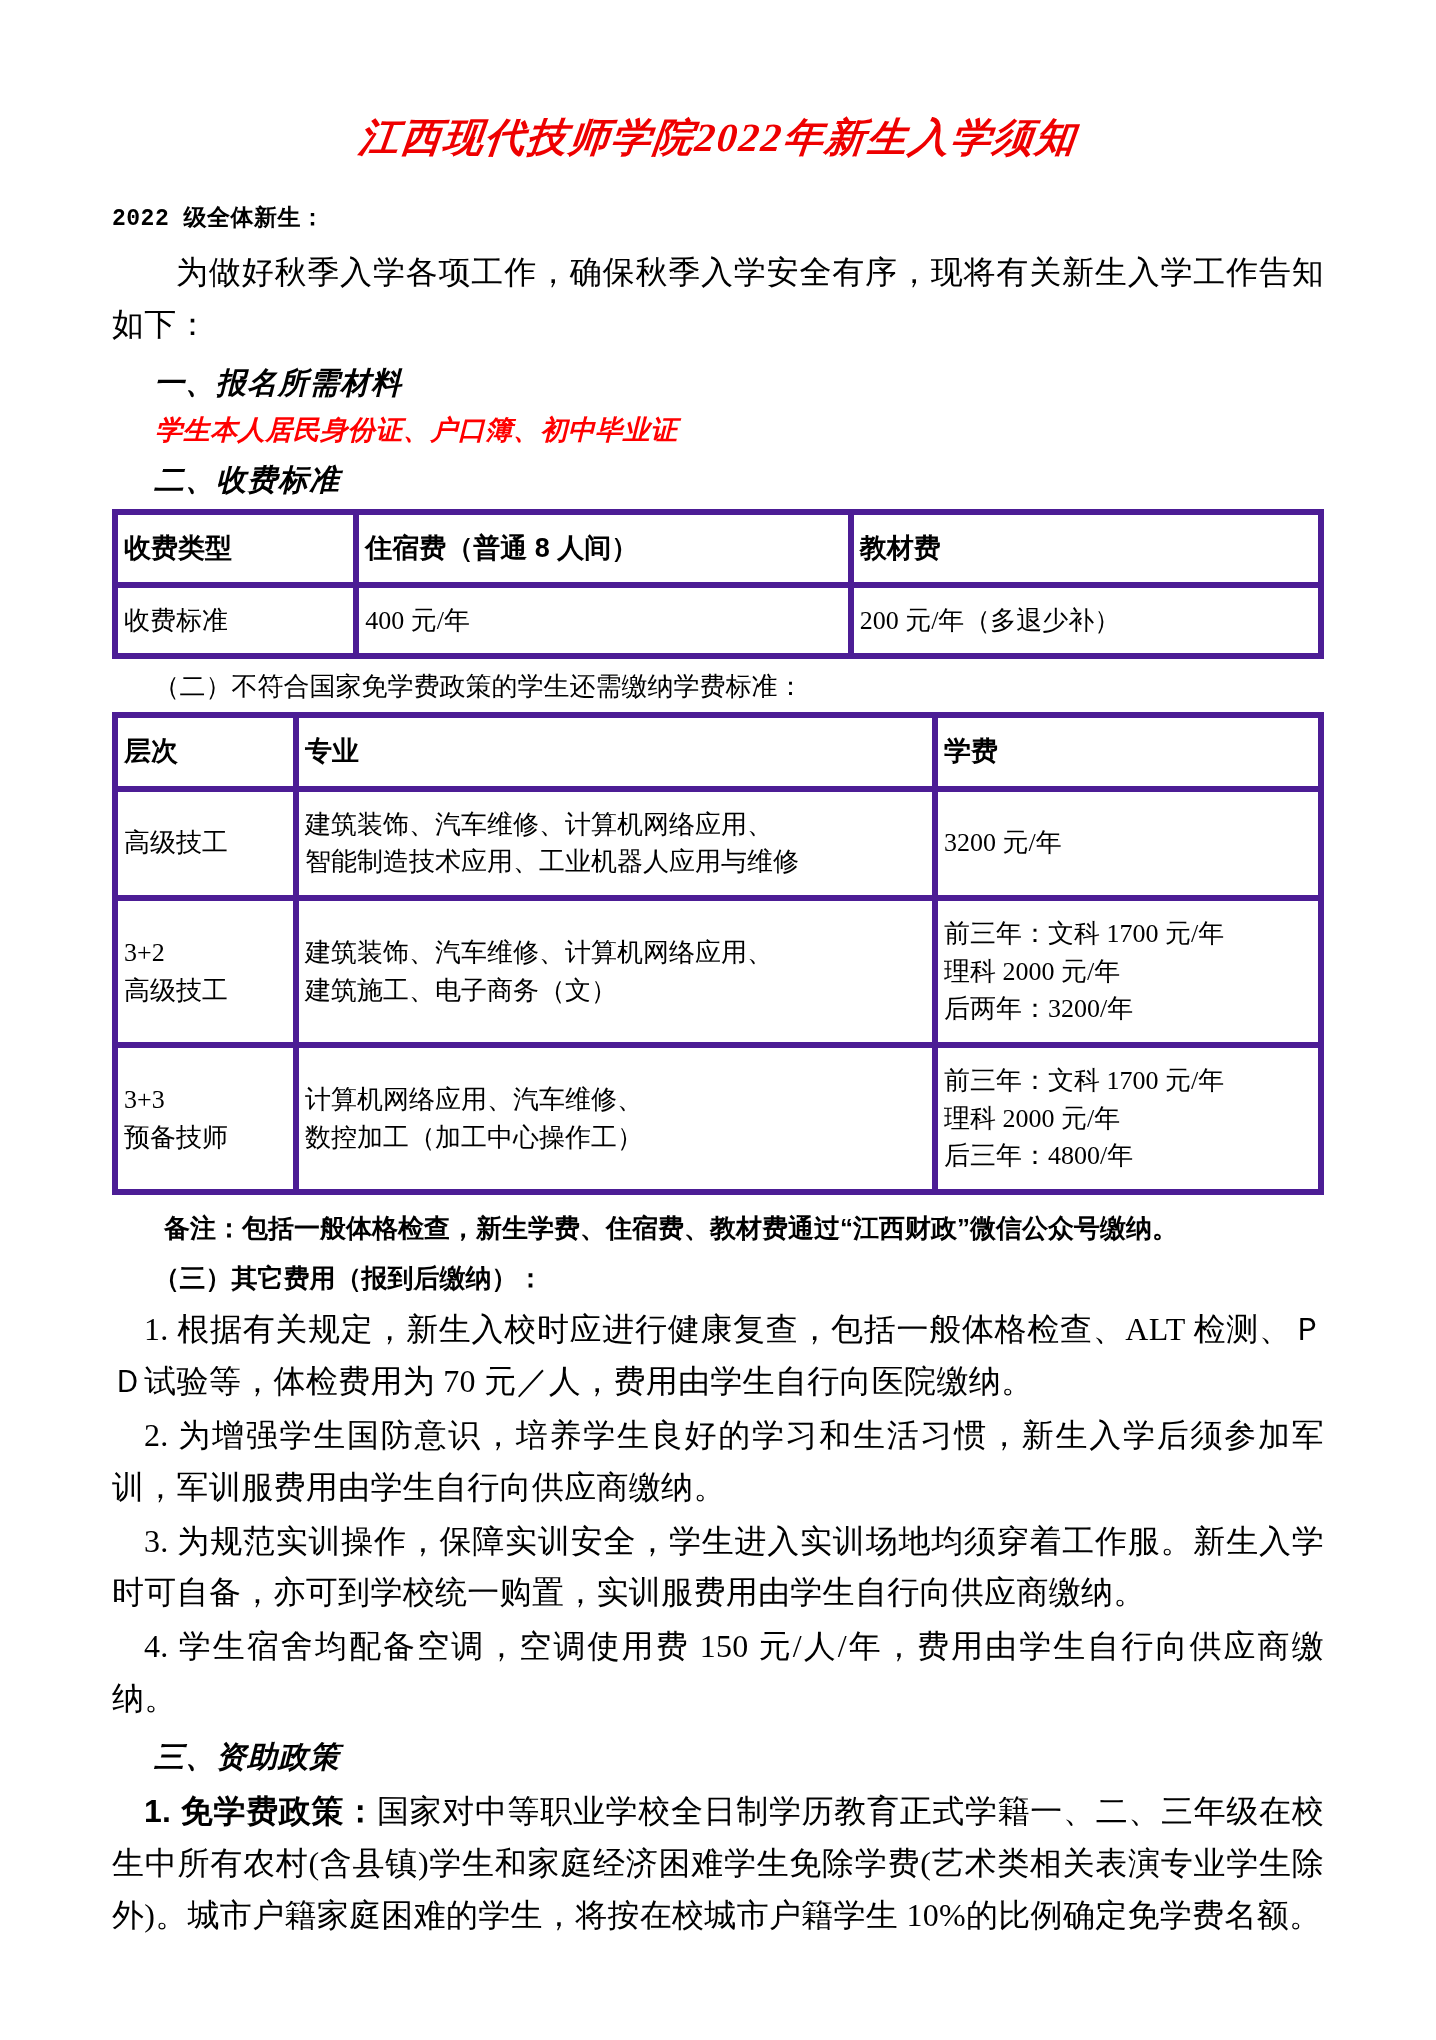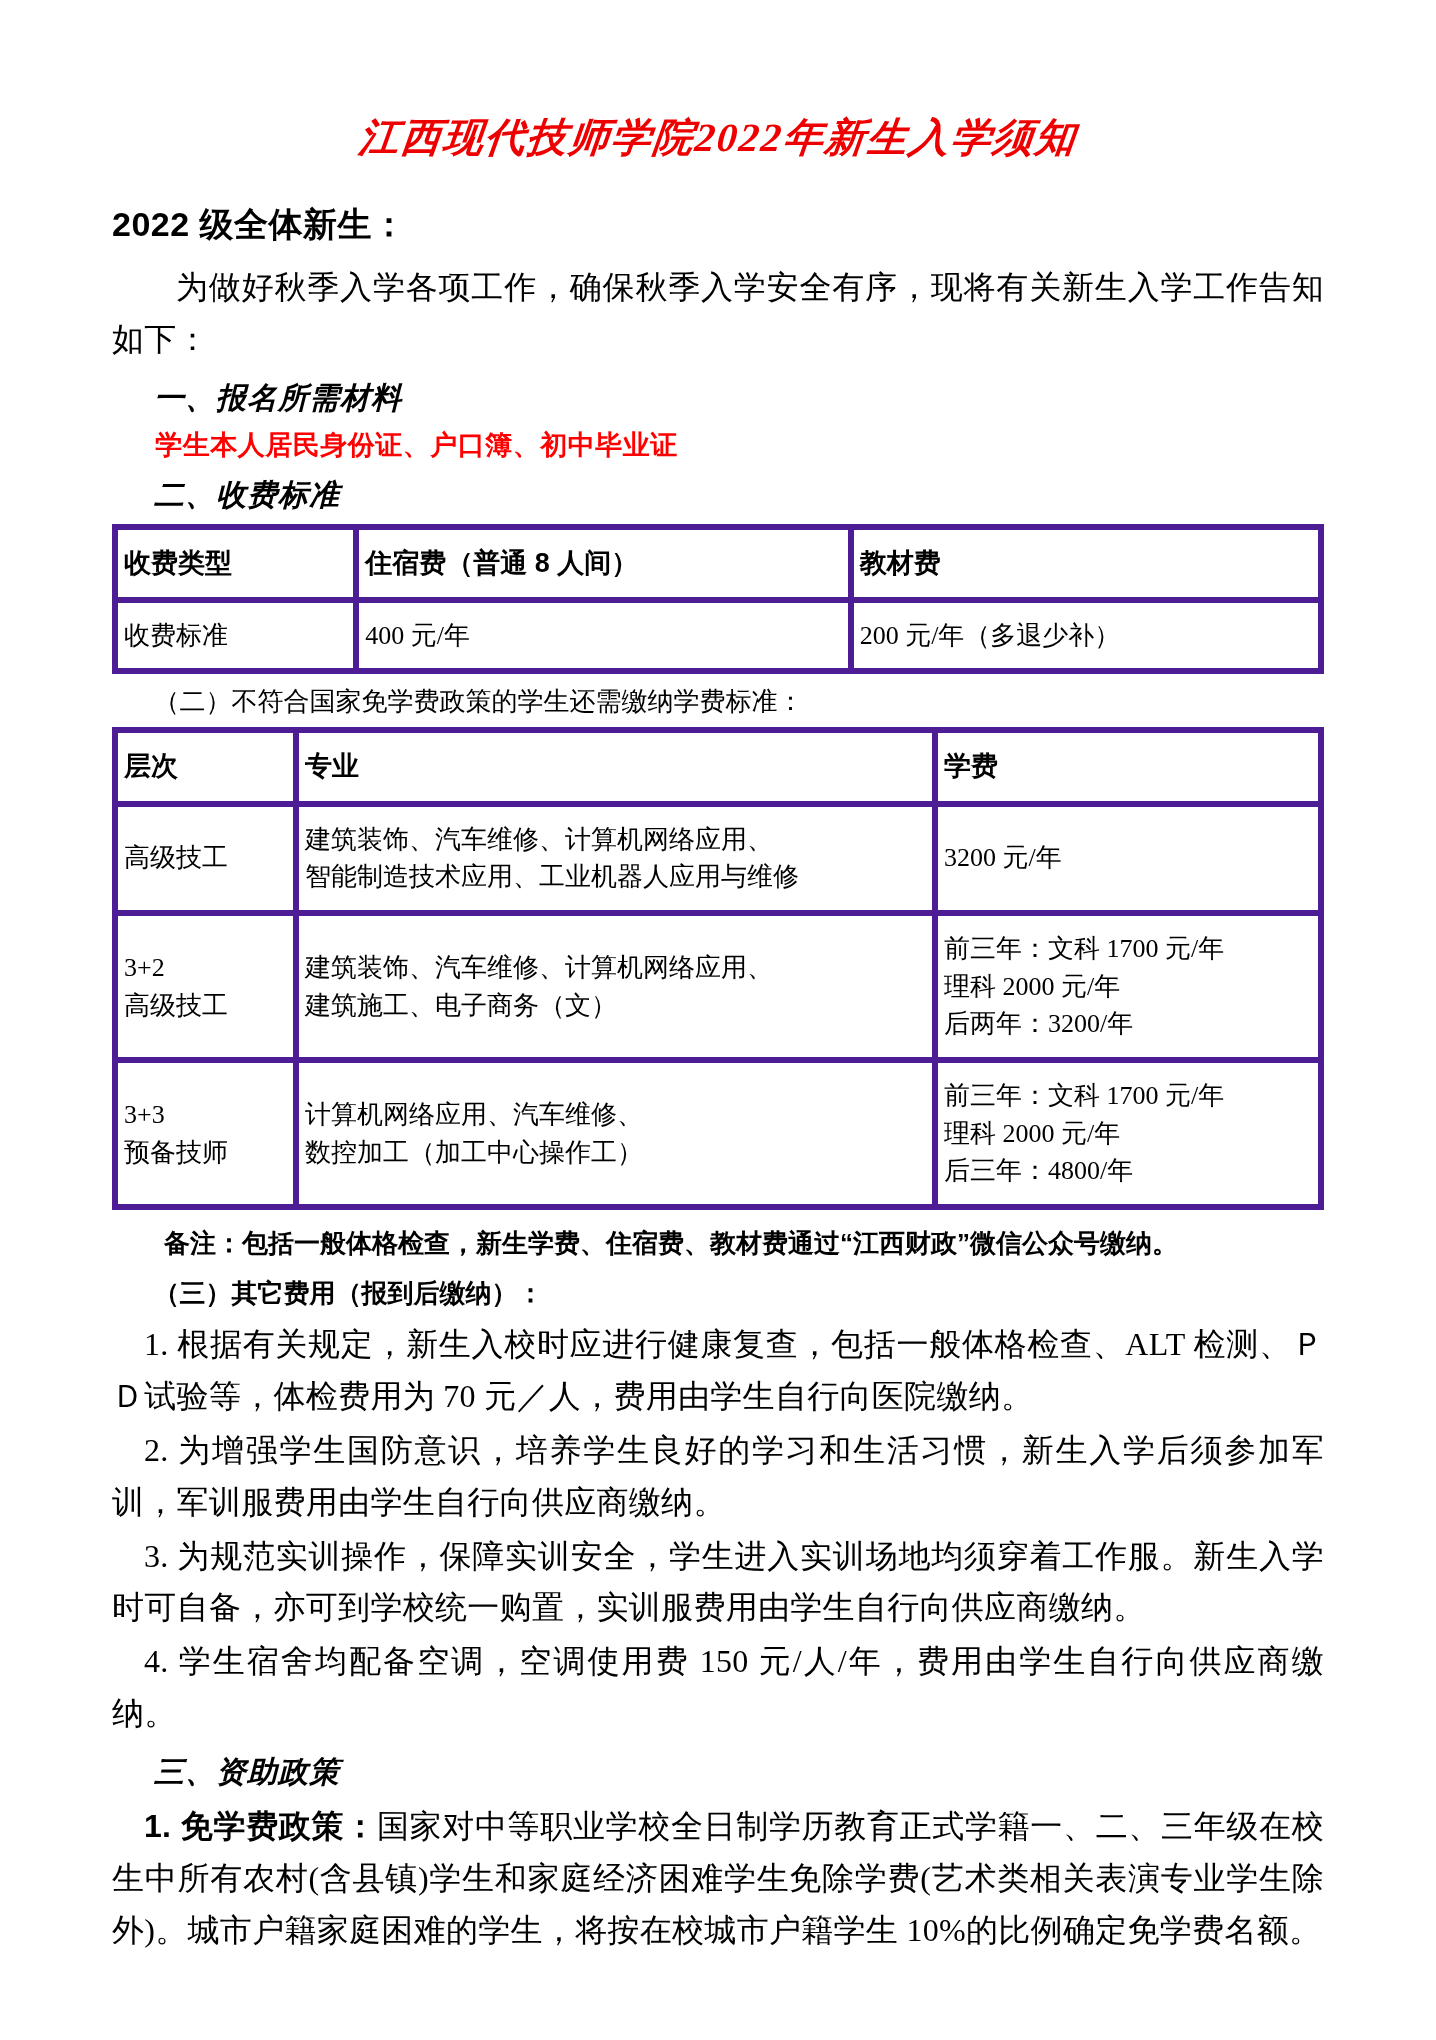--- a/index.html
+++ b/index.html
@@ -31,23 +31,23 @@
     font-style: italic;
     letter-spacing: 2px;
     font-family: "Liberation Serif", "DejaVu Serif", serif;
     margin: 18px 0 40px 0;
     transform: skewX(-6deg);
     line-height: 1.2;
   }
 
   
   .salutation {
-    font-size: 34px;
-    font-weight: bold;
-    font-family: Liberation Sans, sans-serif;
+    font-size: 23px;
+    font-weight: bold;
+    font-family: Liberation Mono, monospace;
     margin: 0 0 14px 0;
     letter-spacing: 0.5px;
   }
   p.body {
     font-size: 32px;
     line-height: 1.62;
     margin: 0 0 2px 0;
     text-align: justify;
     text-justify: inter-ideograph;
     letter-spacing: 0.3px;
@@ -65,20 +65,21 @@
     font-style: italic;
   }
   .red-line {
     color: #ff0000;
     font-size: 27px;
     font-weight: bold;
     font-family: "Liberation Sans", "DejaVu Sans", sans-serif;
     margin: 4px 0 6px 0;
     text-indent: 1.6em;
     letter-spacing: 0.5px;
+    font-style: italic;
   }
   .sub-lead {
     font-size: 26px;
     margin: 10px 0 8px 0;
     text-indent: 1.6em;
   }
   .sub-lead-bold {
     font-size: 26px;
     font-weight: bold;
     font-family: "Liberation Sans", "DejaVu Sans", sans-serif;

